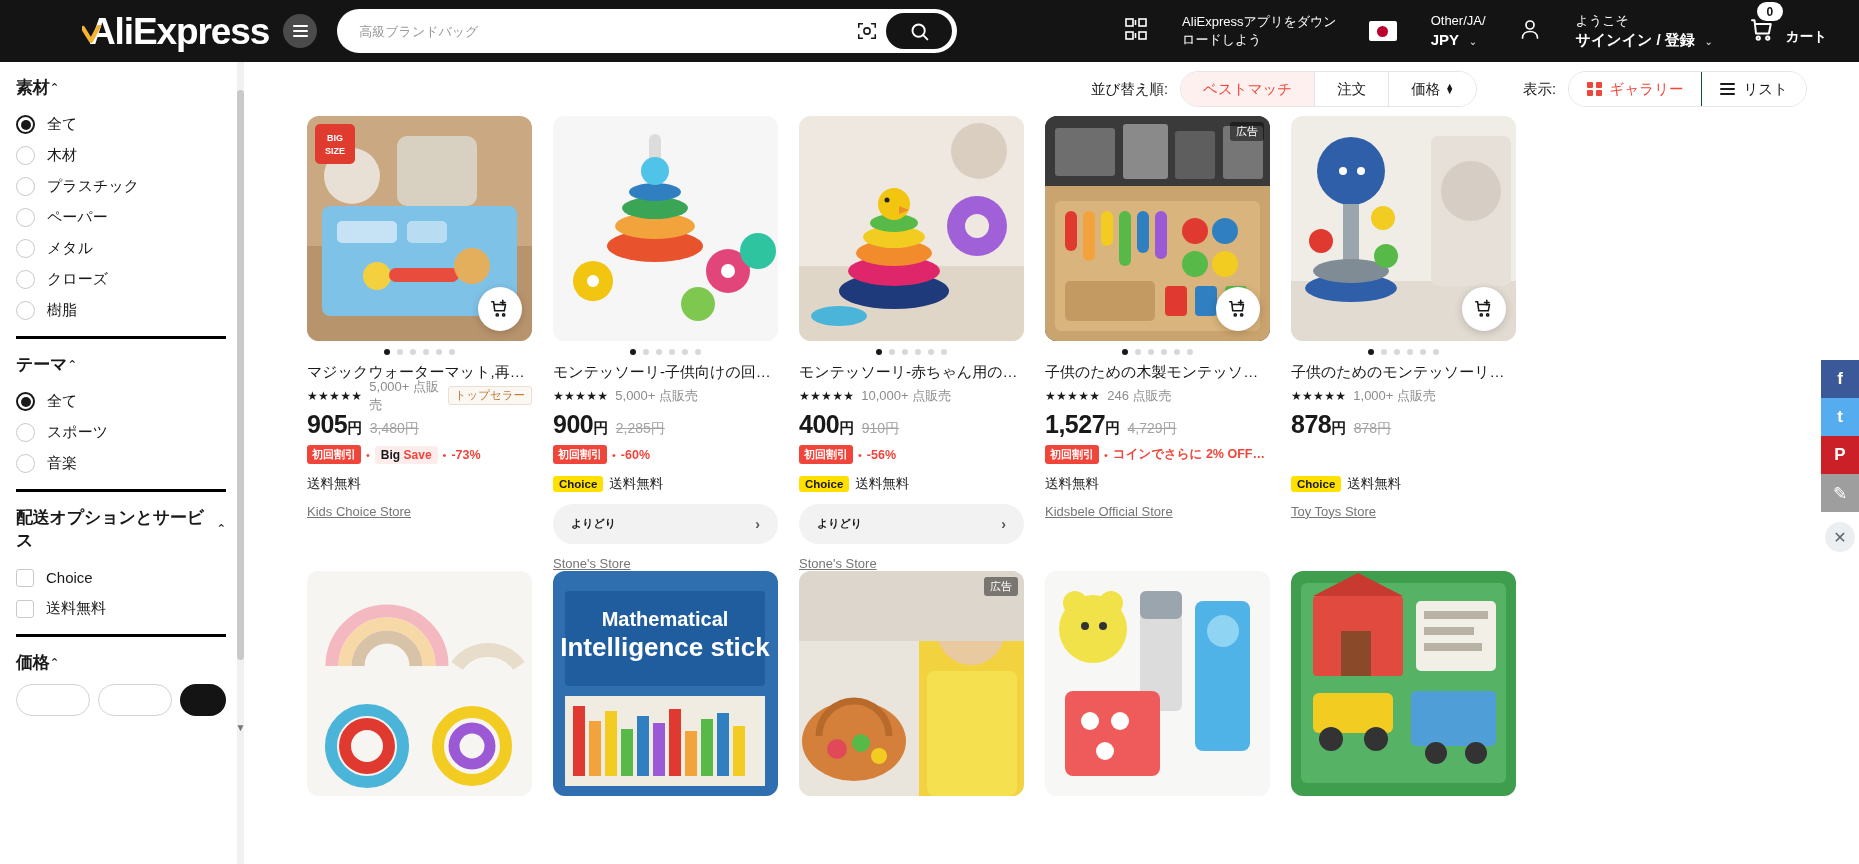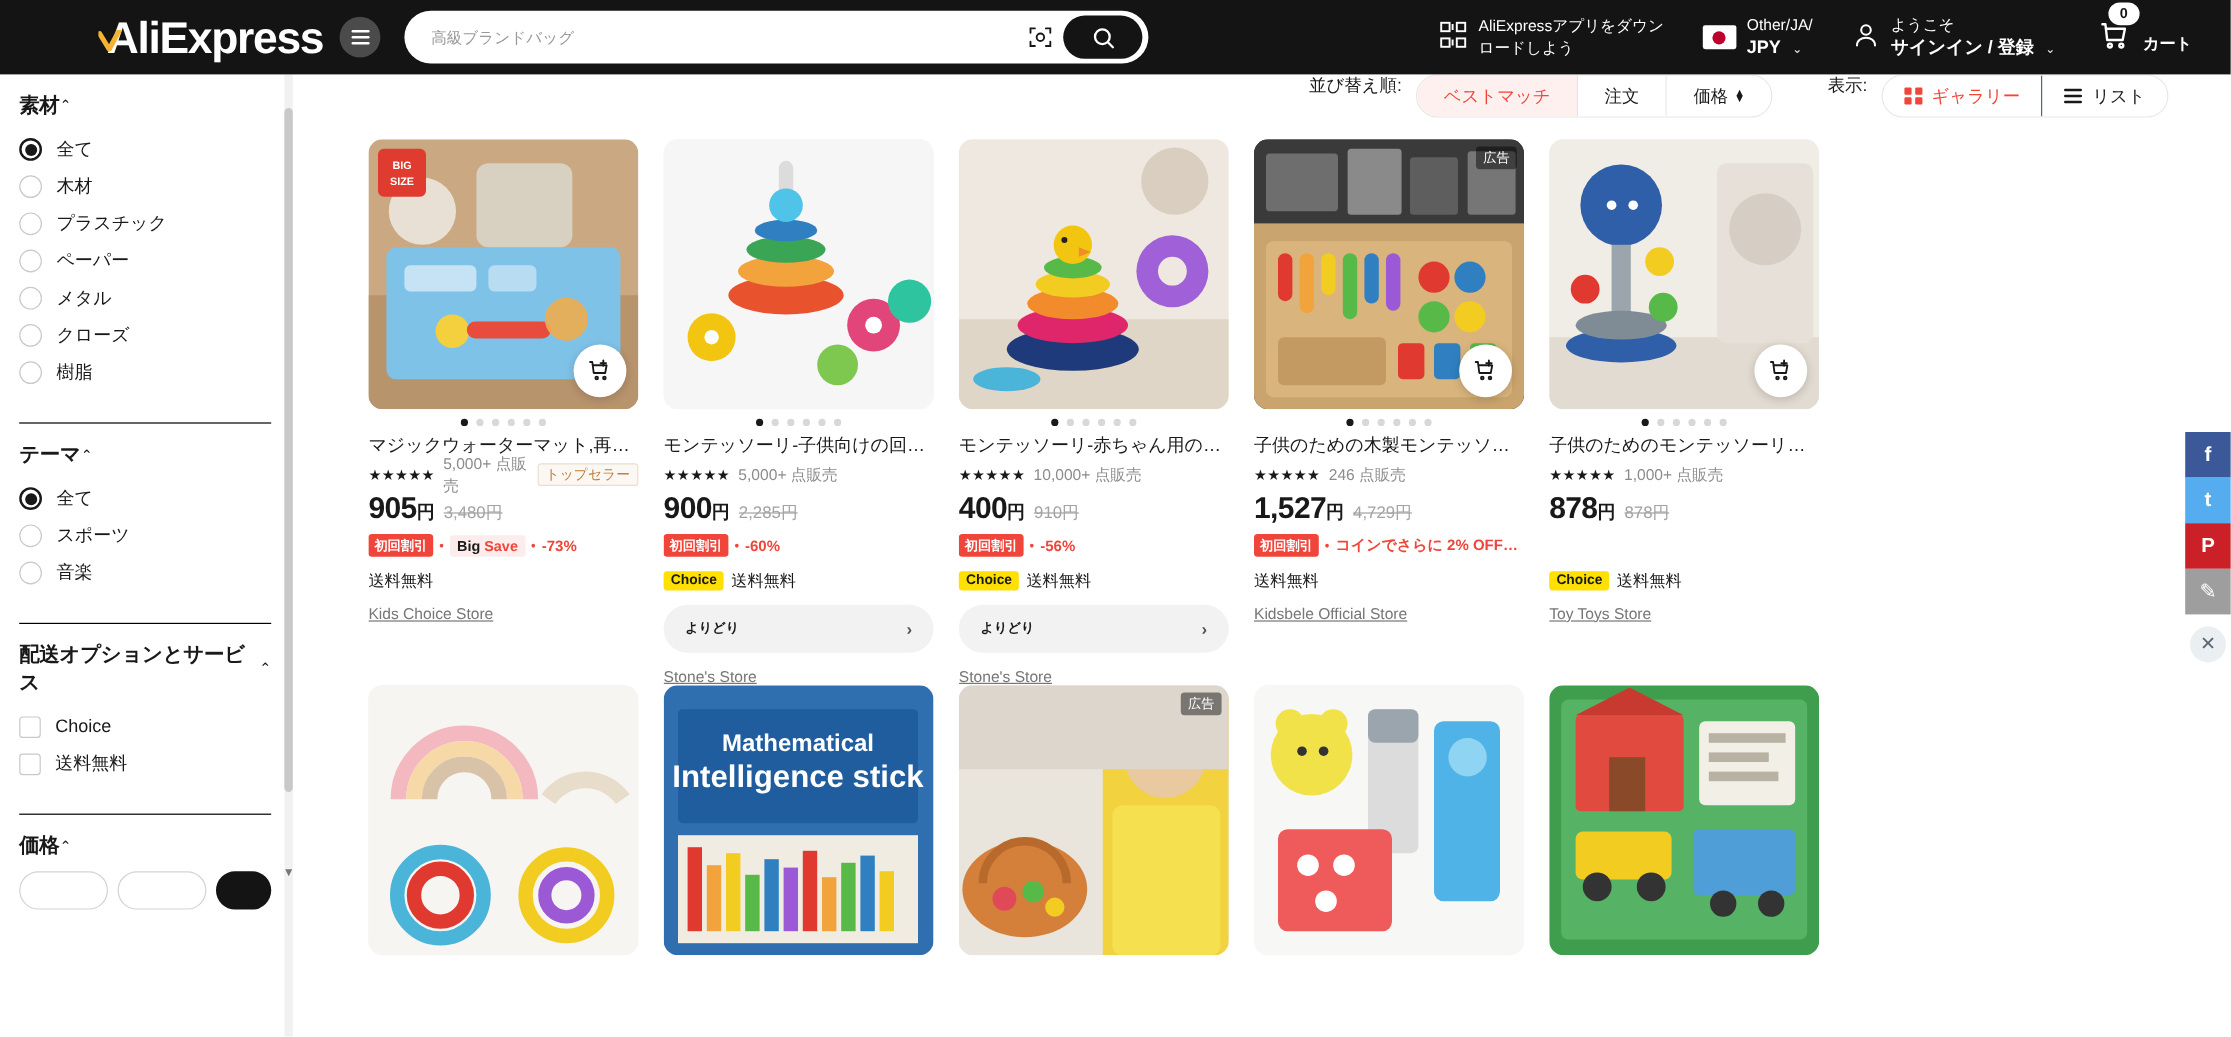--- a/index.html
+++ b/index.html
@@ -43,21 +43,21 @@
   .cam-icon { width: 30px; height: 30px; display:flex; align-items:center; justify-content:center; cursor: pointer; }
   .search-btn {
     width: 66px; height: 36px; background: #141414; border-radius: 18px;
     display: flex; align-items: center; justify-content: center; cursor: pointer;
     margin-left: 4px;
   }
 
   .header-right { display: flex; align-items: center; margin-left: auto; gap: 0; }
   .hdr-item {
     display: flex; align-items: center; color: #fff; cursor: pointer;
-    padding: 0 16px; height: 48px;
+    padding: 0 16px; height: 48px; gap: 25px;
   }
   .hdr-item .txt { font-size: 13px; line-height: 1.35; }
   .hdr-item .txt b { font-weight: 700; font-size: 15px; }
   .qr-icon { margin-right: 9px; }
   .flag {
     width: 28px; height: 20px; background: #fff; border-radius: 2px; margin-right: 9px;
     display: flex; align-items: center; justify-content: center; flex: 0 0 auto;
   }
   .flag i { width: 11px; height: 11px; border-radius: 50%; background: #bc002d; display:block; }
   .user-icon { margin-right: 9px; }
@@ -83,21 +83,21 @@
     background: #c9c9c9; border-radius: 4px; cursor: pointer;
   }
   .sb-arrow-up, .sb-arrow-dn {
     position: absolute; right: 6px; width: 11px; height: 11px; color: #777; font-size: 10px;
     display: flex; align-items: center; justify-content: center;
   }
   .sb-arrow-up { top: 4px; }
   .sb-arrow-dn { top: 660px; }
 
   .fgroup { padding: 14px 0 10px 0; }
-  .fgroup + .fgroup { border-top: 1px solid #000000; margin-top: 16px; }
+  .fgroup + .fgroup { border-top: 3px solid #000000; }
   .fhead {
     display: flex; align-items: center; justify-content: flex-start;
     font-size: 17px; font-weight: 700; color: #191919; margin-bottom: 10px;
     cursor: pointer; letter-spacing: -0.2px;
   }
   .fhead .chev { font-size: 12px; font-weight: 400; color: #191919; }
   .fopt { display: flex; align-items: center; height: 31px; cursor: pointer; }
   .radio {
     width: 19px; height: 19px; border-radius: 50%; border: 1.6px solid #c9c9c9;
     margin-right: 12px; flex: 0 0 auto; position: relative; background: #fff;
@@ -116,21 +116,21 @@
   .price-inputs .pin {
     width: 74px; height: 32px; border: 1px solid #d3d3d3; border-radius: 16px; background: #fff;
   }
   .price-go {
     width: 46px; height: 32px; border-radius: 16px; background: #141414; color: #fff;
     display: flex; align-items: center; justify-content: center; font-size: 12px; cursor: pointer;
   }
 
   
   .main { position: absolute; top: 62px; left: 252px; right: 0; bottom: 0; overflow: hidden; background: #fff; }
-  .toolbar { height: 54px; display: flex; padding: 0 52px 0 0; justify-content: flex-end; gap: 0; }
+  .toolbar { height: 54px; display: flex; align-items: center; padding: 0 52px 0 0; justify-content: flex-end; gap: 0; }
   .tb-label { font-size: 14.5px; color: #191919; margin-right: 12px; }
   .sort-group { display: flex; height: 36px; border: 1px solid #e6e6e6; border-radius: 18px; overflow: hidden; }
   .sort-btn {
     padding: 0 22px; display: flex; align-items: center; justify-content: center;
     font-size: 14.5px; color: #191919; cursor: pointer; background: #fff;
     border-right: 1px solid #e6e6e6; white-space: nowrap;
   }
   .sort-btn:last-child { border-right: 0; }
   .sort-btn.active { color: #f0453a; background: #fdf0ef; font-weight: 400; }
   .sort-btn .arrows { display: inline-flex; flex-direction: column; margin-left: 5px; line-height: .55; font-size: 9px; color: #191919; }

